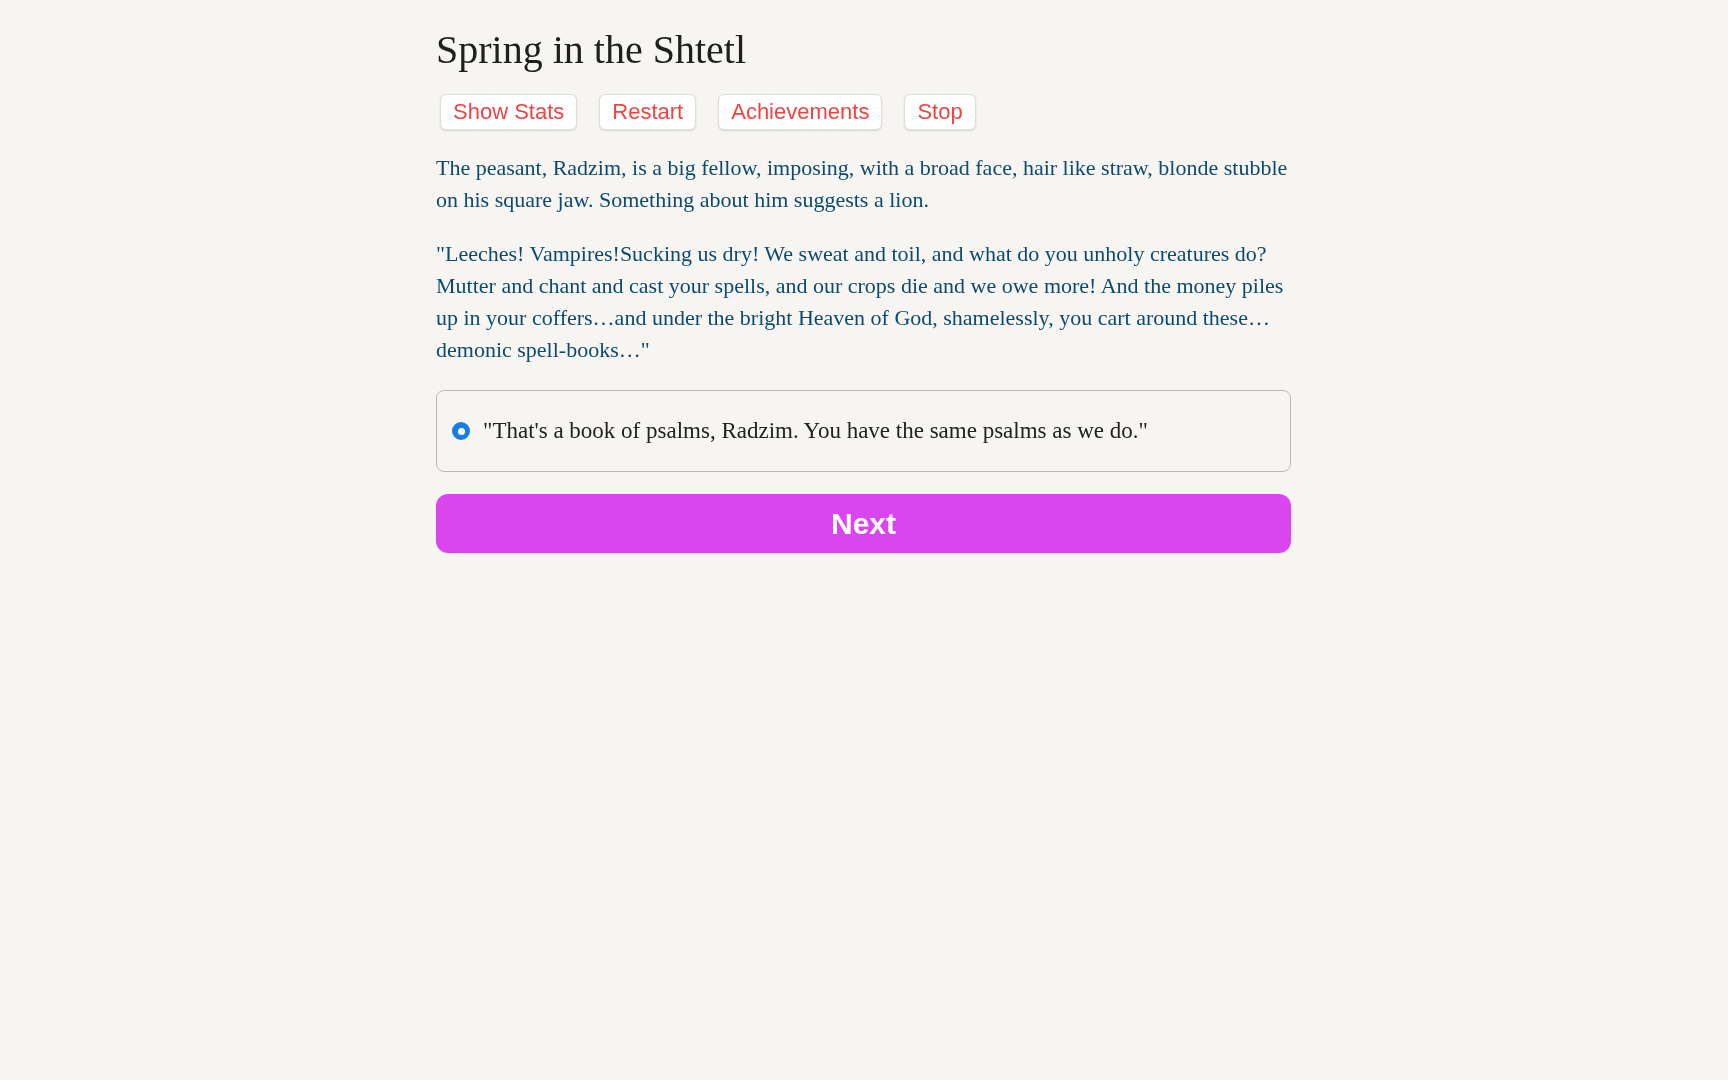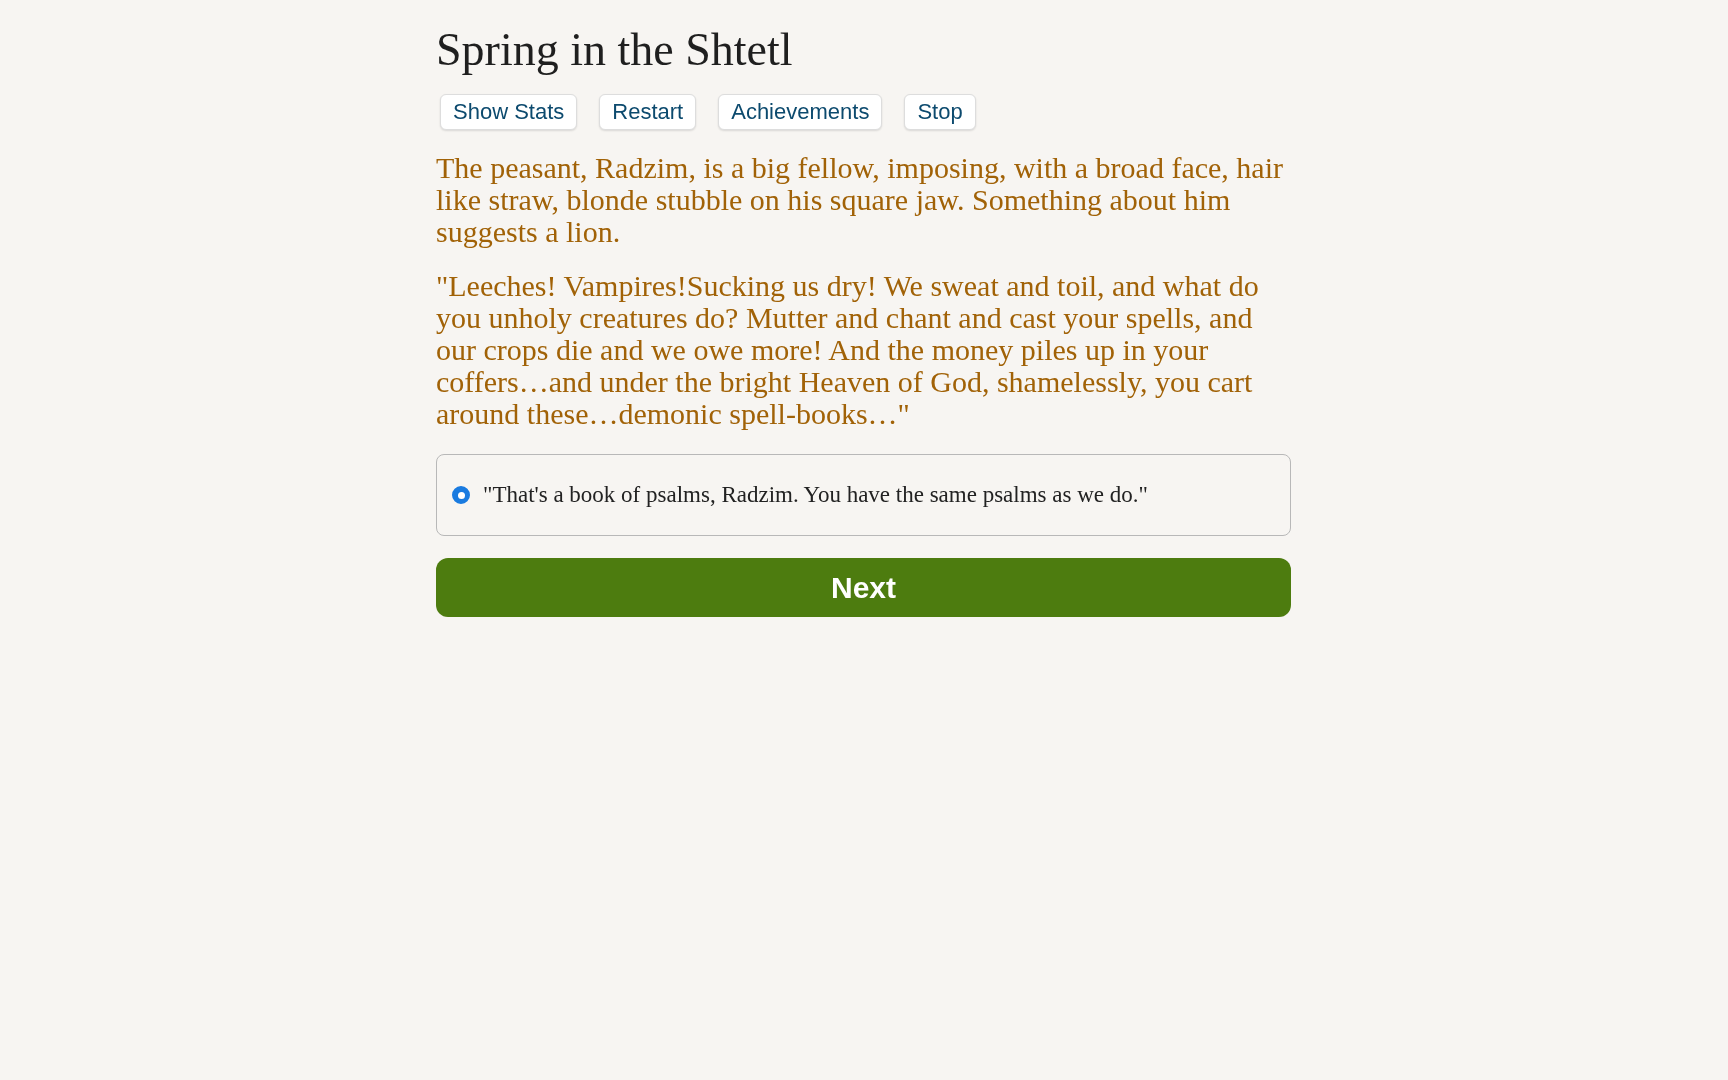--- a/index.html
+++ b/index.html
@@ -3,48 +3,48 @@
 <meta charset="utf-8">
 <style>
   html, body { margin:0; padding:0; }
   body {
     width:1728px; height:1080px; overflow:hidden;
     background:#f7f5f2;
     font-family: "Liberation Serif", "DejaVu Serif", serif;
     color:#222;
   }
   .col { position:absolute; left:436px; width:855px; top:0; }
-  .title { font-size:46px; margin:28px 0 0 0; line-height:44px; font-weight:normal; color:#1f1f1f; }
+  .title { font-size:40px; margin:28px 0 0 0; line-height:44px; font-weight:normal; color:#1f1f1f; }
   .author { font-size:26px; margin:12px 0 0 0; line-height:34px; color:#222; }
   .toolbar { margin-top:22px; display:flex; gap:22px; padding-left:4px; }
   .tbtn {
     font-family:"Liberation Sans", "DejaVu Sans", sans-serif;
-    font-size:22px; color:#0c4a6e; background:#fff;
+    font-size:22px; color:#ef4444; background:#fff;
     border:1px solid #ddd; border-radius:6px;
     padding:4px 12px; line-height:26px;
     box-shadow:0 1px 2px rgba(0,0,0,0.12); cursor:pointer;
   }
-  .para { font-size:30px; line-height:32px; margin:22px 0 0 0; color:#a16207; }
+  .para { font-size:22px; line-height:32px; margin:22px 0 0 0; color:#0c4a6e; }
   .choices {
     margin-top:24px; border:1px solid #b8b8b8; border-radius:8px; background:#f7f5f2; overflow:hidden;
   }
   .choice {
     display:flex; align-items:center; height:80px; padding-left:15px;
     font-size:23px; border-top:1px solid #b8b8b8; cursor:pointer;
   }
   .choice:first-child { border-top:none; }
   .radio {
     width:18px; height:18px; border-radius:50%; border:1px solid #d6d6d6; background:#fff;
     margin-right:13px; box-sizing:border-box; flex:none;
   }
   .radio.checked { background:#1a7be0; border:5.5px solid #1a7be0; box-shadow: inset 0 0 0 3px #1a7be0; position:relative; }
   .radio.checked::after { content:""; position:absolute; left:50%; top:50%; width:7px; height:7px; margin:-3.5px 0 0 -3.5px; border-radius:50%; background:#fff; }
   .next {
     margin-top:22px; width:100%; height:59px; border:none; border-radius:12px;
-    background:#4d7c0f; color:#fff; font-family:"Liberation Sans","DejaVu Sans",sans-serif;
+    background:#d946ef; color:#fff; font-family:"Liberation Sans","DejaVu Sans",sans-serif;
     font-weight:bold; font-size:30px; cursor:pointer;
   }
 </style>
 </head>
 <body>
 
 <div class="col">
   <h1 class="title">Spring in the Shtetl</h1>
 
   <div class="toolbar">

